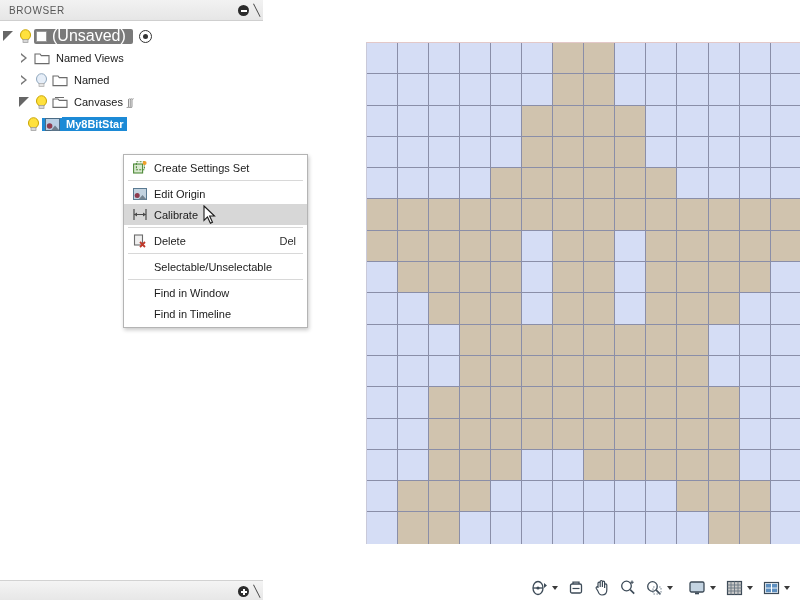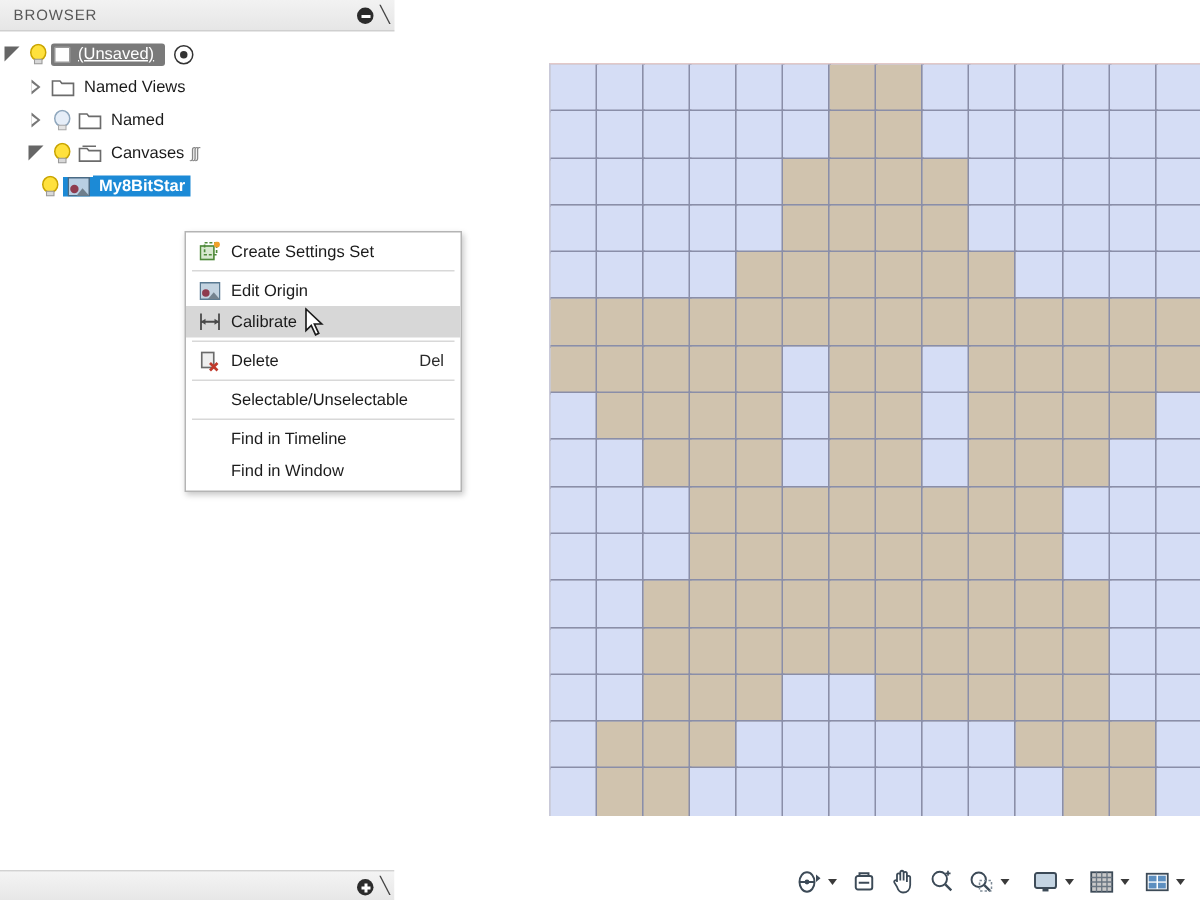--- a/index.html
+++ b/index.html
@@ -59,21 +59,21 @@
     width:0;height:0;border-top:10px solid #666;border-right:10px solid transparent;
   }
   .spacer16 { width:16px; flex:0 0 16px; }
 
   .bulb { width: 18px; flex: 0 0 18px; display: flex; justify-content: center; }
   .icn { width: 20px; flex: 0 0 20px; display: flex; justify-content: center; align-items:center; }
 
   .doc-chip {
     display: inline-flex; align-items: center;
     background: #7a7a7a; color: #ffffff; border-radius: 2px;
-    padding: 1px 7px 1px 2px; height: 15px; font-size: 11px; text-decoration: underline;
+    padding: 1px 7px 1px 2px; height: 15px; font-size: 16px;
   }
   .doc-chip .sq {
     width: 11px; height: 11px; background: #fff; border: 1px solid #9a9a9a; margin-right: 5px;
     border-radius: 1px;
   }
   .radio-o {
     width: 13px; height: 13px; border: 1.5px solid #333; border-radius: 50%;
     margin-left: 6px; position: relative; flex: 0 0 13px;
   }
   .radio-o::after {
@@ -285,26 +285,26 @@
 
 
     <div class="mi">
       <span class="mi-icn"></span>
       <span class="mi-lbl">Selectable/Unselectable</span>
     </div>
     <div class="mi-sep"></div>
 
     <div class="mi">
       <span class="mi-icn"></span>
-      <span class="mi-lbl">Find in Timeline</span>
+      <span class="mi-lbl">Find in Window</span>
     </div>
 
     <div class="mi">
       <span class="mi-icn"></span>
-      <span class="mi-lbl">Find in Window</span>
+      <span class="mi-lbl">Find in Timeline</span>
     </div>
   </div>
 
   <div id="cursor">
     <svg width="13" height="19" viewBox="0 0 13 19">
         <path d="M1 1l10.5 10H6.6l2.9 6.2-2.1 1-2.9-6.3L1 15.4z" fill="#fff" stroke="#1b1b1b" stroke-width="1.1"></path>
       </svg>
   </div>
 
   <div id="canvas-wrap">

